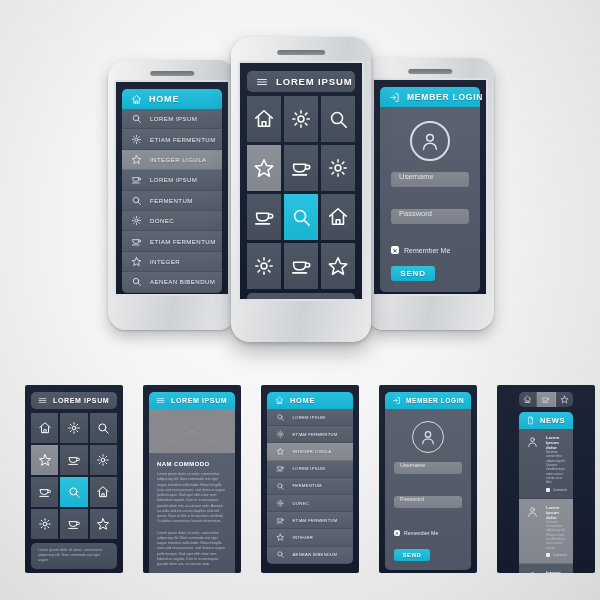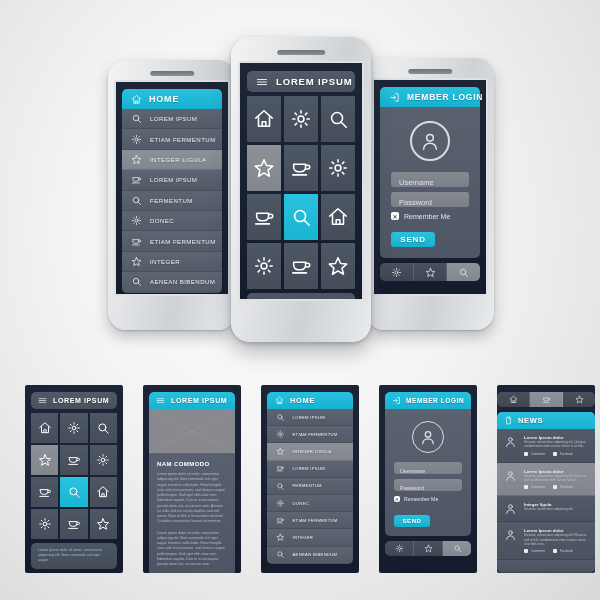--- a/index.html
+++ b/index.html
@@ -76,22 +76,22 @@
   .panel {
     background: linear-gradient(180deg,#5a6270,#4e5665);
     border-radius:0 0 5px 5px; padding:10px;
   }
   .avatar {
     margin:6px auto 12px; border-radius:50%;
     border:2px solid #d9dde2; display:flex; align-items:center; justify-content:center;
   }
   .field {
     background: linear-gradient(180deg,#858a92,#7b8088);
-    border-radius:3px; display:flex; align-items:flex-end;
-    padding:0 8px; color:#dfe2e6; margin-bottom:5px;
+    border-radius:3px; display:flex; align-items:flex-start;
+    padding:0 8px; color:#dfe2e6; margin-bottom:22px;
   }
   .remember { display:flex; align-items:center; gap:5px; color:#e3e6ea; margin:2px 0 8px; }
   .cbox {
     background:#ffffff; border-radius:2px; display:flex;
     align-items:center; justify-content:center; color:#555d6a; font-weight:bold;
   }
   .sendbtn {
     background: linear-gradient(180deg,#2ac2df,#16b0ce); color:#fff; font-weight:bold;
     border-radius:3px; display:inline-flex; align-items:center; justify-content:center;
     letter-spacing:.1em; text-shadow:0 1px 1px rgba(0,0,0,.22); border:none; cursor:pointer;
@@ -724,21 +724,21 @@
                   <circle cx="11" cy="11" r="6"></circle>
                   <line x1="15.5" y1="15.5" x2="21" y2="21"></line>
                 </svg>
               </span>
             </div>
           </div>
       </div>
     </div>
 
     <div class="screen" style="width:98px; height:188px; border-radius:2px;">
-      <div class="ui" style="padding:7px 0;border-radius:23px;">
+      <div class="ui" style="padding:7px 22px;border-radius:23px;">
         <div class="tabbar" id="b4-toptabs" style="height:15px;margin:0 0 5px 0;">
             <div class="tab">
               <span>
                 <svg class="ico" width="9" height="9" viewBox="0 0 24 24" style="color:#e6e9ed;">
                   <path d="M3 11 12 3l9 8"></path>
                   <path d="M6 10v10h12V10"></path>
                   <path d="M10 20v-5h4v5"></path>
                 </svg>
               </span>
             </div>

